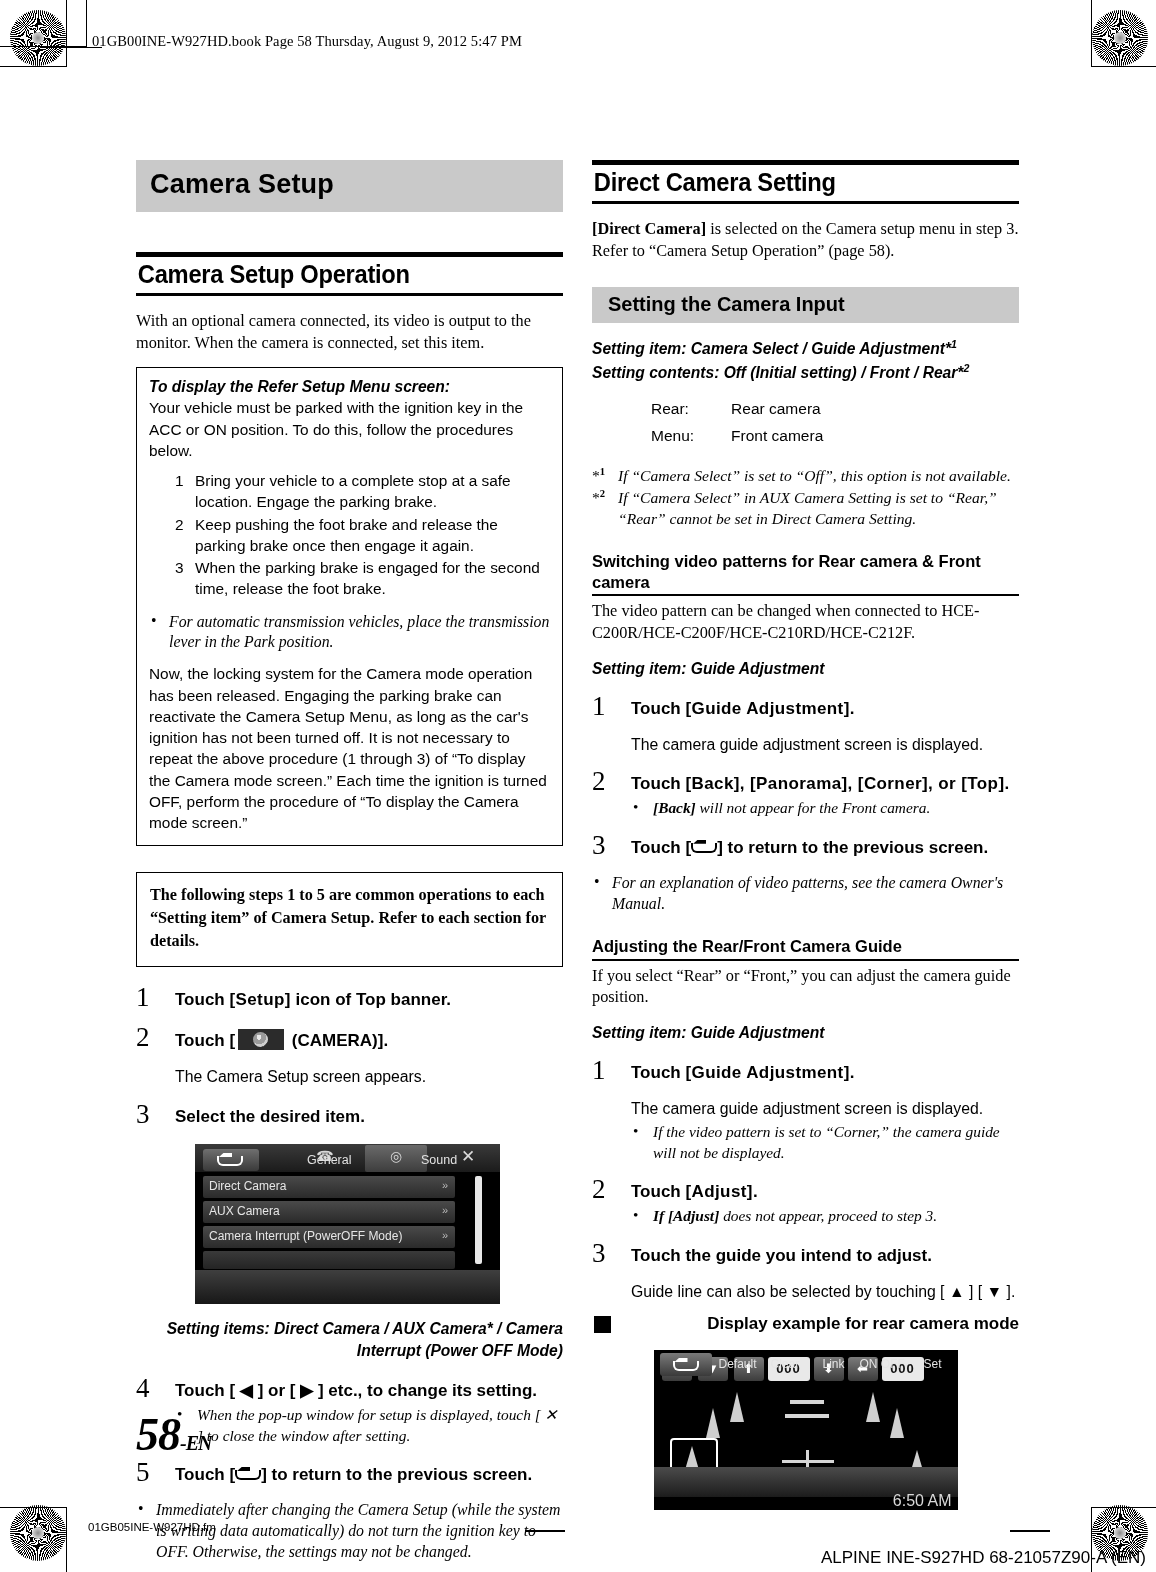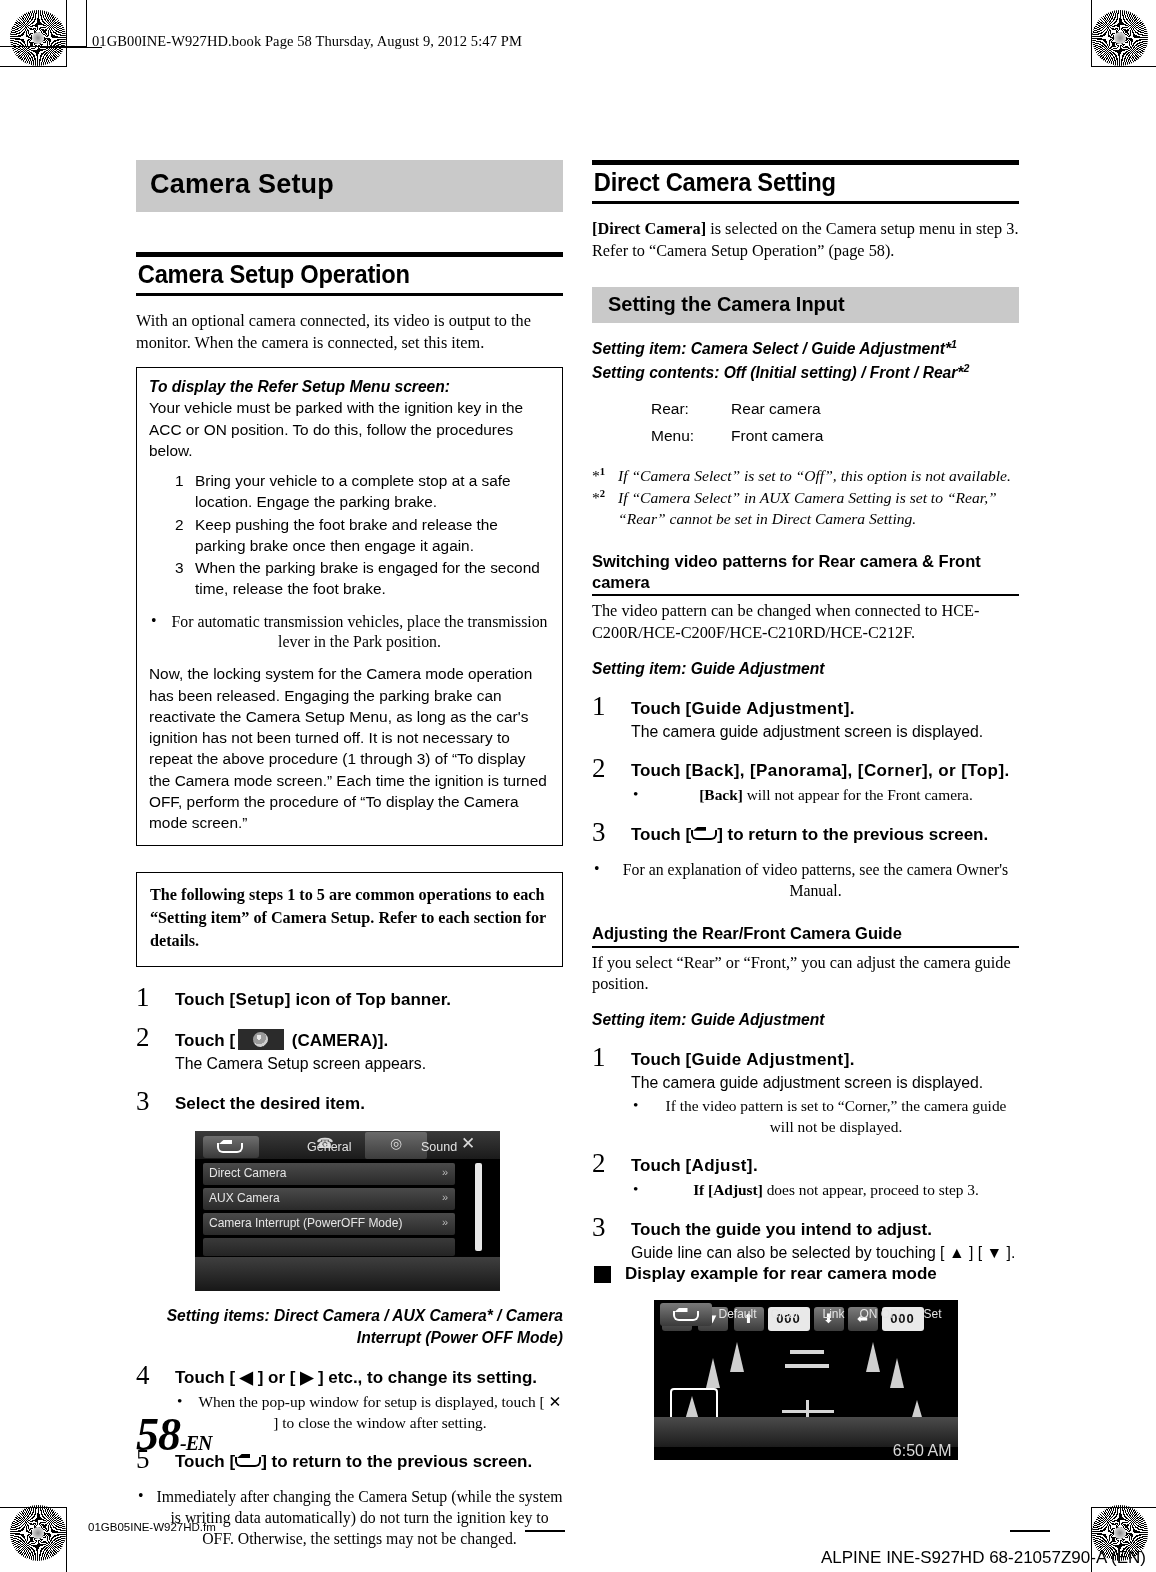--- a/index.html
+++ b/index.html
@@ -57,34 +57,34 @@
   .note .nh{font-family:"Liberation Sans",sans-serif;font-weight:bold;font-style:italic;font-size:15.6px;margin-bottom:1px;}
   .note .nb{font-family:"Liberation Sans",sans-serif;font-size:15.4px;line-height:1.38;}
   .note2{border:1.6px solid #000;padding:11px 13px 13px;margin:26px 0 22px;}
   .note2 p{font-family:"Liberation Serif",serif;font-weight:bold;font-size:16.2px;line-height:1.42;margin:0;}
 
   .olist{margin:9px 0 0 0;padding:0;list-style:none;}
   .olist li{font-family:"Liberation Sans",sans-serif;font-size:15.4px;line-height:1.38;
      padding-left:46px;position:relative;margin-bottom:1px;}
   .olist li .n{position:absolute;left:26px;top:0;}
 
-  .bul{padding-left:20px;position:relative;font-size:15.8px;line-height:1.32;margin:8px 0 10px;text-align:center;}
+  .bul{padding-left:20px;position:relative;font-style:italic;font-size:15.8px;line-height:1.32;margin:8px 0 10px;}
   .bul:before{content:"\2022";position:absolute;left:2px;top:-1px;font-style:normal;}
 
   
   .step{position:relative;padding-left:39px;margin:18px 0 0;}
   .step .sn{position:absolute;left:0;top:-5px;font-family:"Liberation Serif",serif;
       font-size:27px;line-height:1;}
   .step .st{font-family:"Liberation Sans",sans-serif;font-weight:bold;font-size:17px;line-height:1.3;}
-  .step .sd{font-family:"Liberation Sans",sans-serif;font-size:15.8px;line-height:1.35;margin-top:1px;}
+  .step .sd{font-family:"Liberation Sans",sans-serif;font-size:15.8px;line-height:1.35;margin-top:14px;}
   .step .bul{margin:3px 0 0;padding-left:22px;font-size:15.4px;}
   .key{font-family:"Liberation Sans",sans-serif;font-weight:bold;letter-spacing:.4px;}
 
-  .sqhead{position:relative;padding-left:33px;margin:1px 0 0;
-     font-family:"Liberation Sans",sans-serif;font-weight:bold;font-size:17px;}
+  .sqhead{position:relative;padding-left:33px;margin:12px 0 0;
+     font-family:"Liberation Sans",sans-serif;font-weight:bold;font-size:17px;text-align:right;}
   .sqhead:before{content:"";position:absolute;left:2px;top:2px;width:17px;height:17px;background:#000;}
 
   .defs{margin:10px 0 14px 56px;font-family:"Liberation Sans",sans-serif;font-size:15.5px;line-height:1.5;}
   .defs td{padding-right:34px;vertical-align:top;}
 
   .fn{font-style:italic;font-size:15.6px;line-height:1.36;margin:0 0 1px;padding-left:26px;position:relative;}
   .fn .mk{position:absolute;left:0;top:0;font-style:normal;}
 
   sup{font-size:.68em;font-weight:bold;}
   .camicon{display:inline-block;width:46px;height:21px;background:#2b2b2b;vertical-align:-4px;

